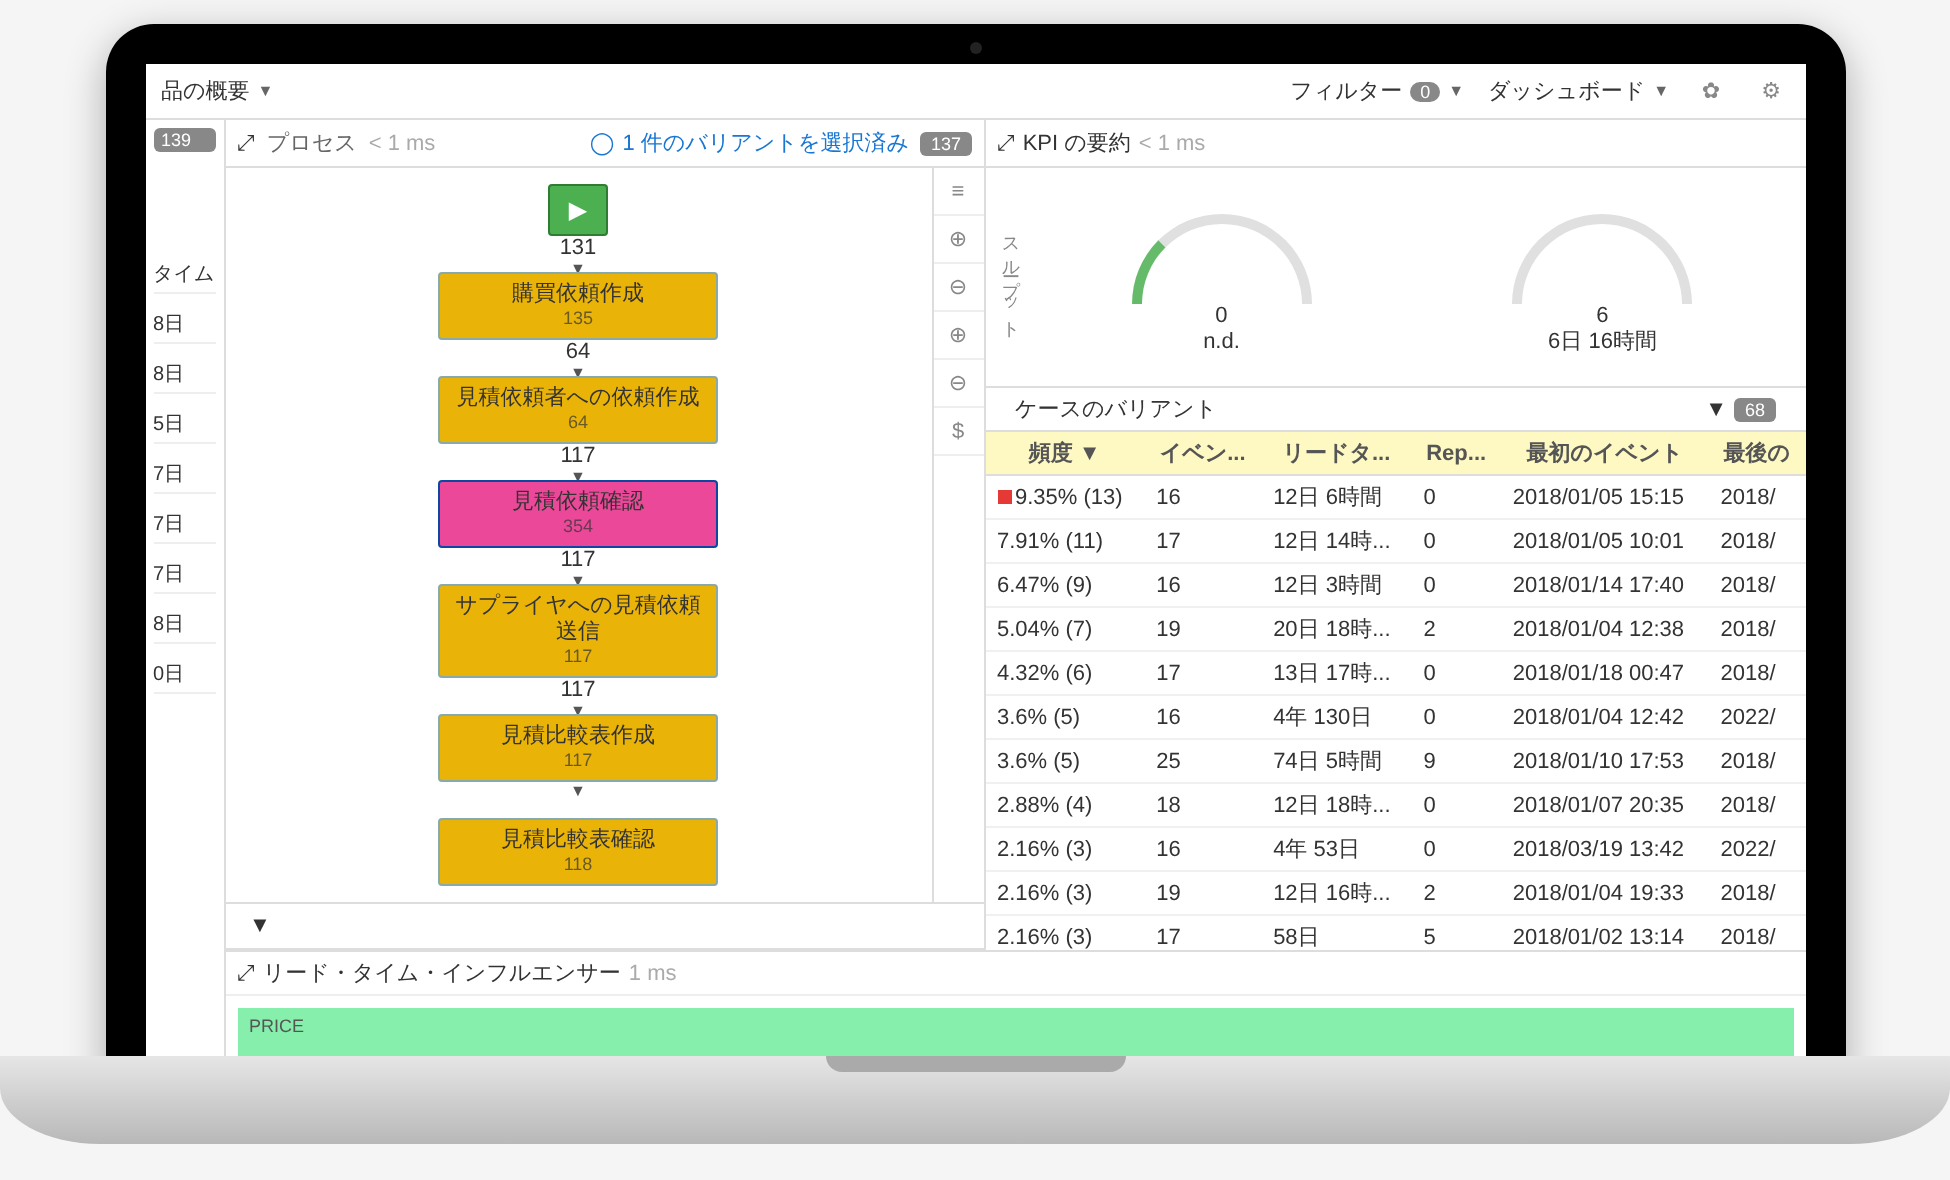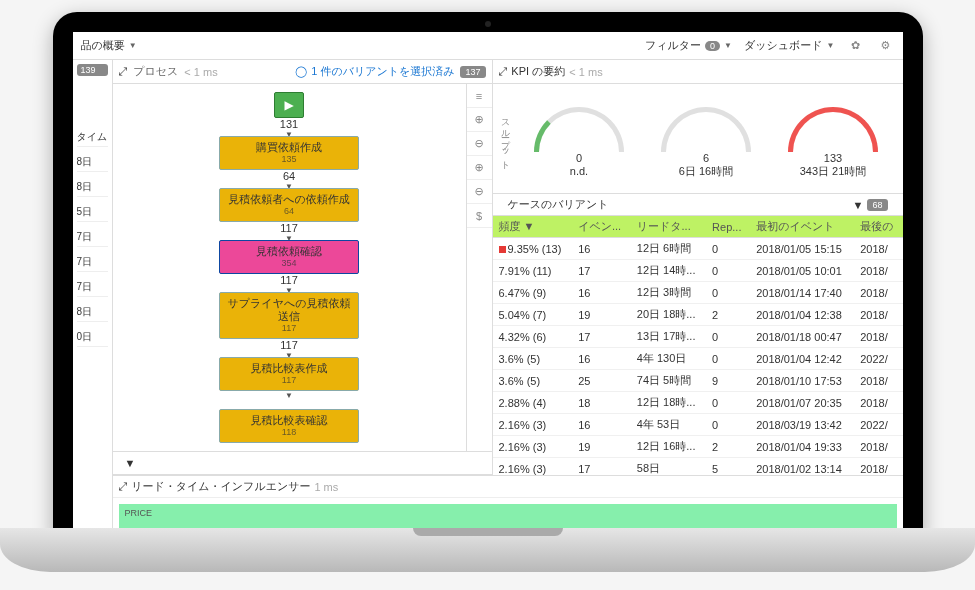--- a/index.html
+++ b/index.html
@@ -55,21 +55,21 @@
 .arc.g3{border-color:#ef5350}
 .gtxt{font-size:10px;text-align:center;line-height:1.2}
 .gtxt.green{color:#66bb6a}
 .gtxt.yellow{color:#d4a017}
 .gtxt.red{color:#ef5350}
 
 .varpanel{flex:1;display:flex;flex-direction:column;overflow:hidden}
 .varhead{height:22px;border-bottom:1px solid #ddd;display:flex;align-items:center;padding:0 15px;gap:4px}
 .varhead .spacer{flex:1}
 table{width:100%;border-collapse:collapse;font-size:10px}
-th{text-align:left;padding:3px 6px;border-bottom:1px solid #ddd;background:#bef264;font-weight:normal;color:#555;white-space:nowrap}
+th{text-align:center;padding:3px 6px;border-bottom:1px solid #ddd;background:#fef9c3;font-weight:bold;color:#555;white-space:nowrap}
 td{padding:3px 6px;border-bottom:1px solid #f0f0f0;white-space:nowrap}
 .sq{display:inline-block;width:7px;height:7px;background:#e53935;margin-right:2px}
 .influencer{grid-column:2/4;border-top:1px solid #ddd}
 .infhead{height:22px;border-bottom:1px solid #eee;display:flex;align-items:center;padding:0 6px;gap:4px;color:#666}
 .pricebar{margin:6px;height:24px;background:#86efac;color:#555;font-size:9px;padding:4px 6px}
 </style>
 </head>
 <body>
 
 <div class="laptop">
@@ -176,24 +176,20 @@
             <span class="kpiside">スループット</span>
             <div class="gauges">
               <div class="gauge">
                 <div class="arc g1"></div>
                 <div class="gtxt green"><span>0</span><br><span>n.d.</span></div>
               </div>
               <div class="gauge">
                 <div class="arc g2"></div>
                 <div class="gtxt yellow"><span>6</span><br><span>6日 16時間</span></div>
               </div>
-              <div class="gauge">
-                <div class="arc g3"></div>
-                <div class="gtxt red"><span>133</span><br><span>343日 21時間</span></div>
-              </div>
             </div>
           </div>
 
           <div class="varpanel">
             <div class="varhead">
               <span>ケースのバリアント</span>
               <span class="spacer"></span>
               <span>▼</span>
               <span class="badge2">68</span>
             </div>

